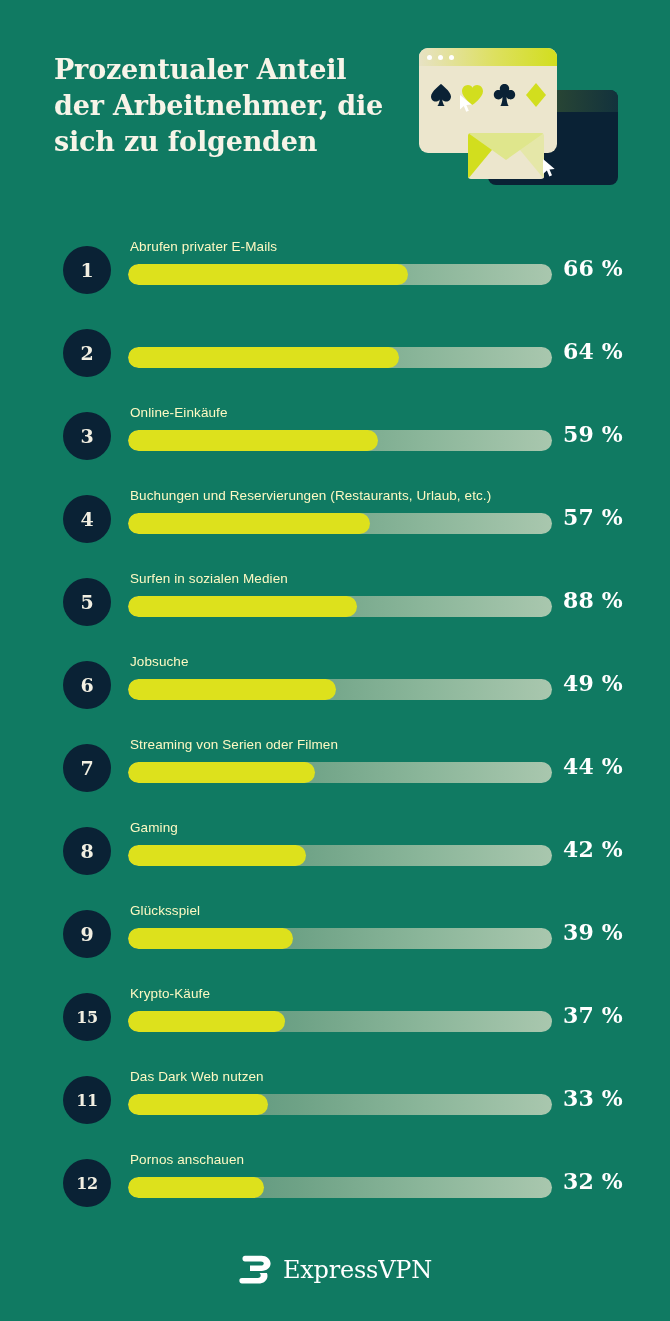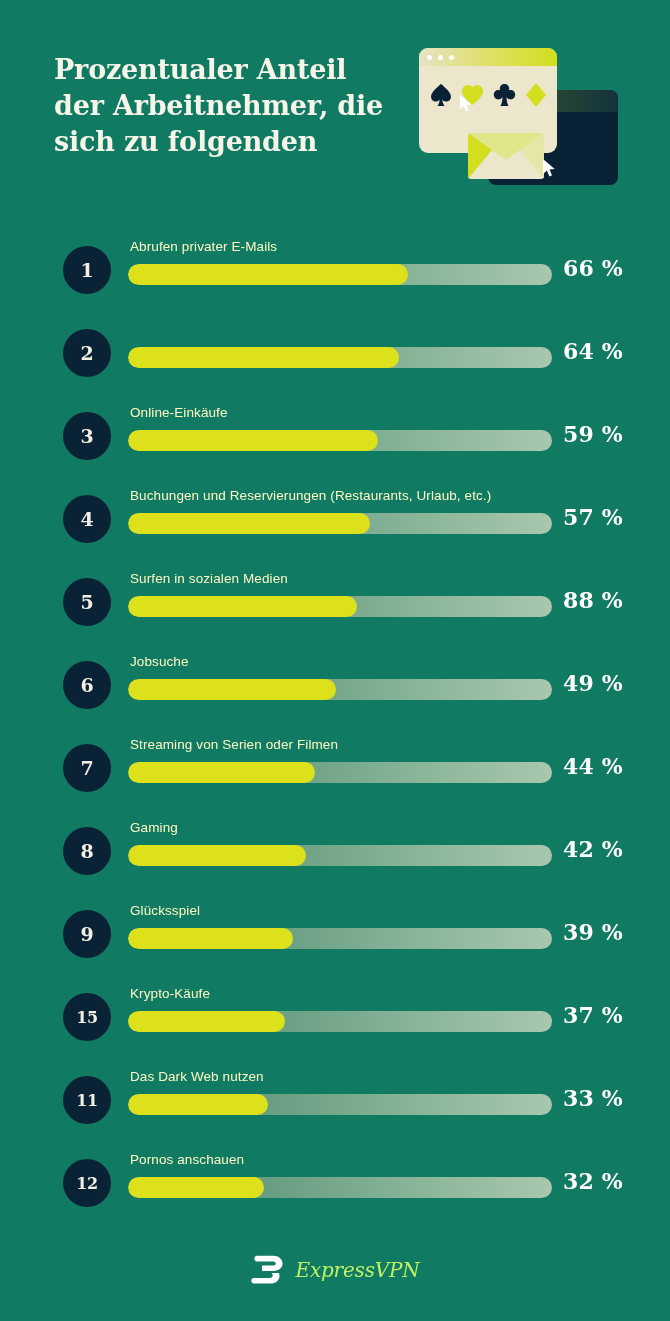--- a/index.html
+++ b/index.html
@@ -218,24 +218,23 @@
     bottom: 36px;
     width: 670px;
     display: flex;
     align-items: center;
     justify-content: center;
     gap: 11px;
   }
   .logo-mark { width: 34px; height: 30px; }
   .logo-text {
     font-family: "DejaVu Serif", "Liberation Serif", serif;
-    font-size: 20px;
-    color: #bef264;
+    font-size: 24px;
+    color: #ffffff;
     letter-spacing: -0.2px;
-    font-style: italic;
   }
 </style>
 </head>
 <body>
 
 <div class="header">
   <div class="title">
     <span class="title-line">Prozentualer Anteil</span>
     <span class="title-line">der Arbeitnehmer, die</span>
     <span class="title-line">sich zu folgenden</span>

